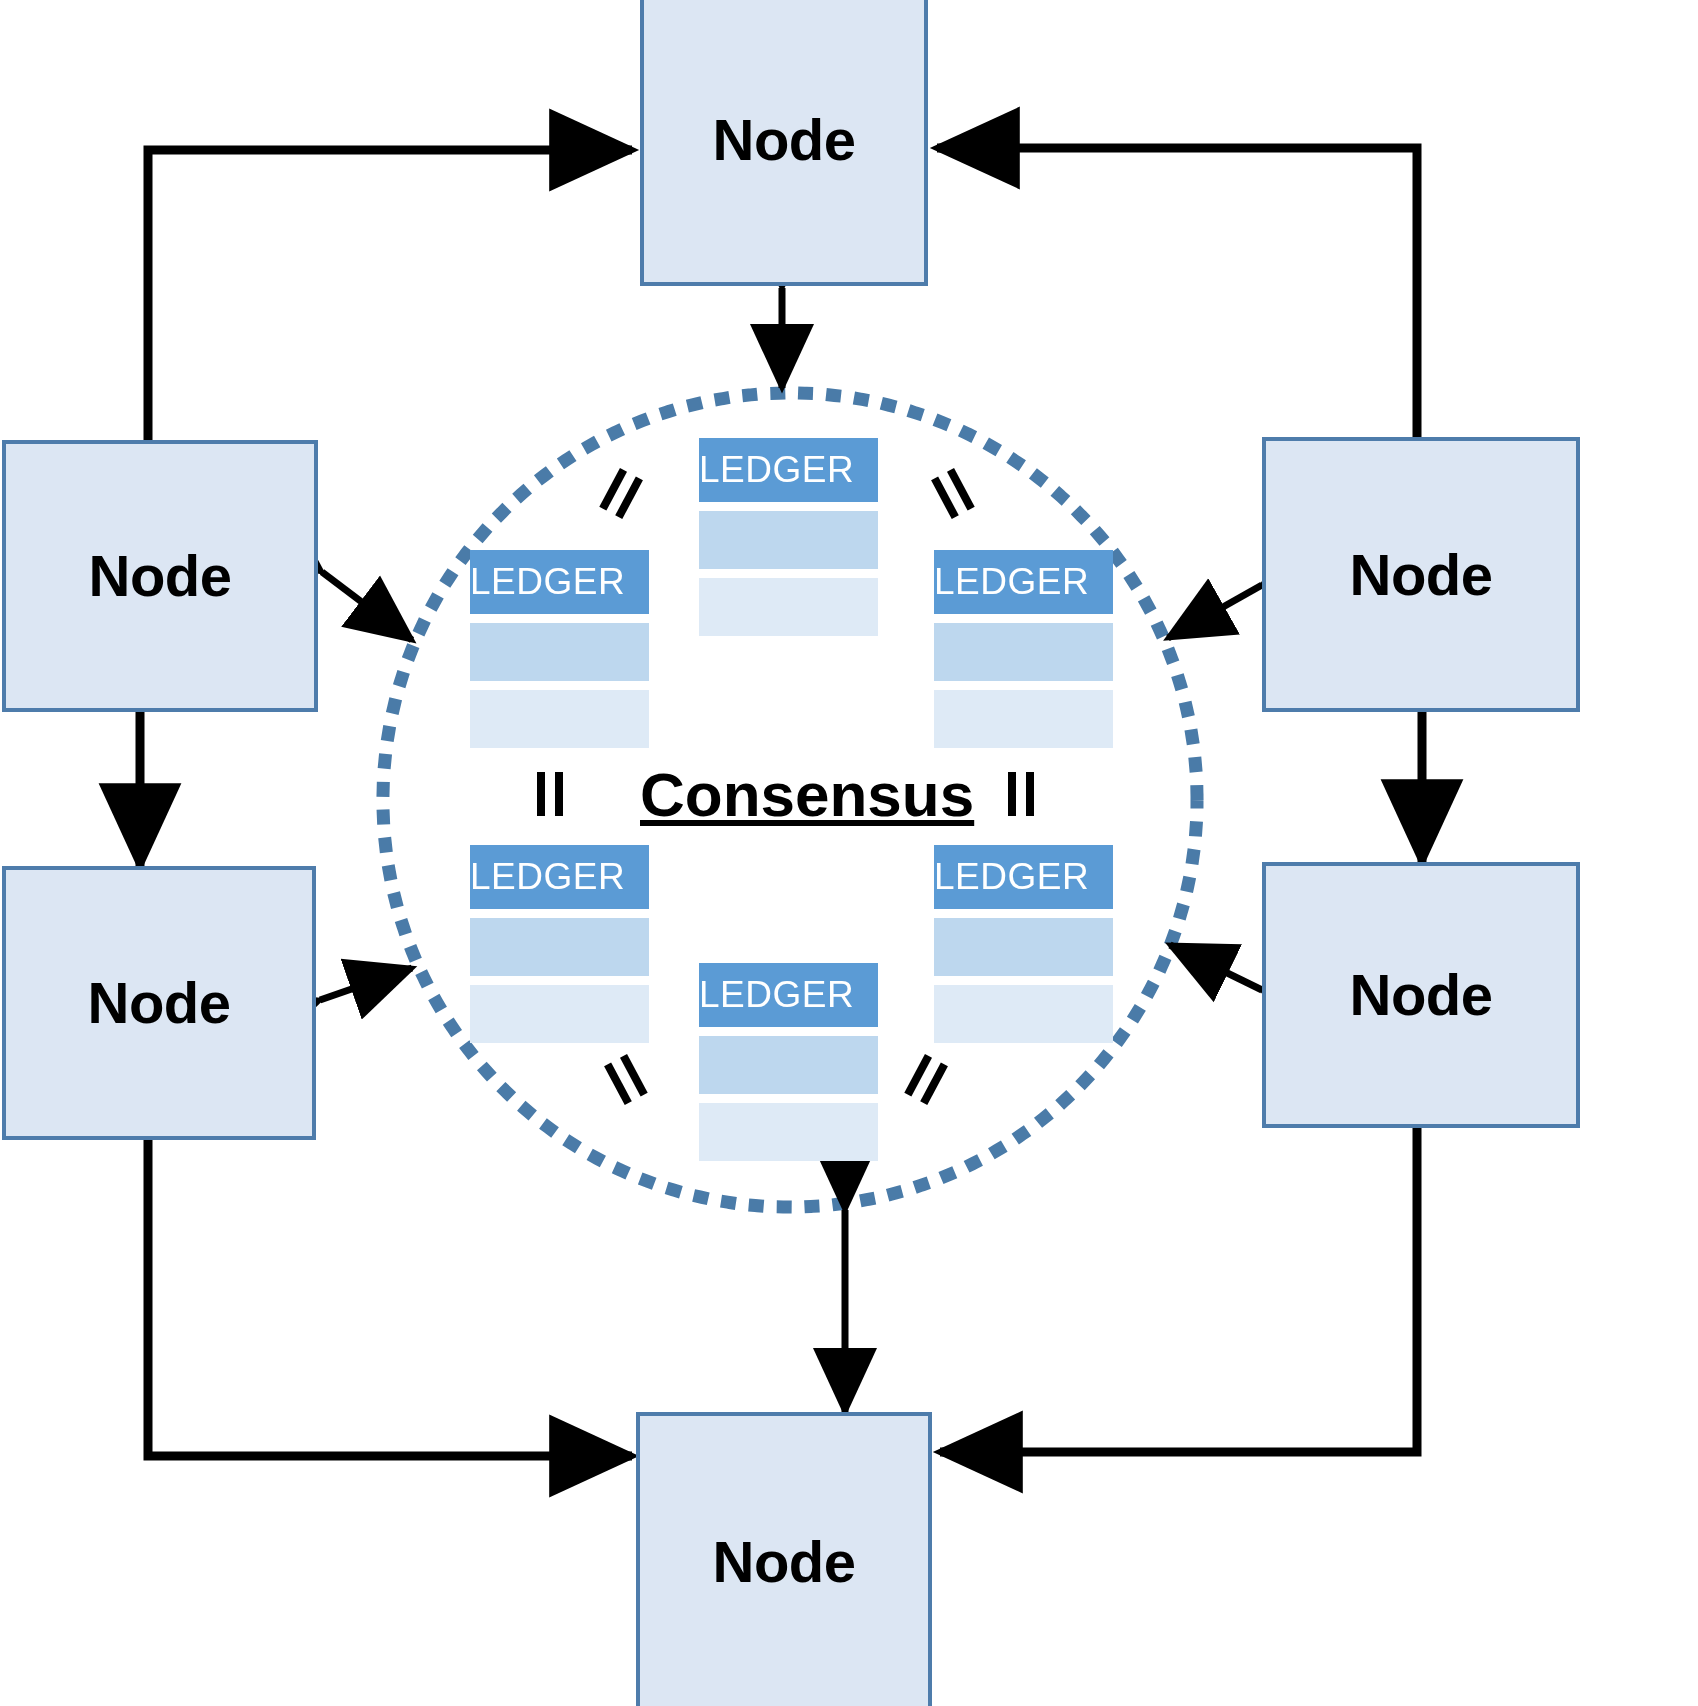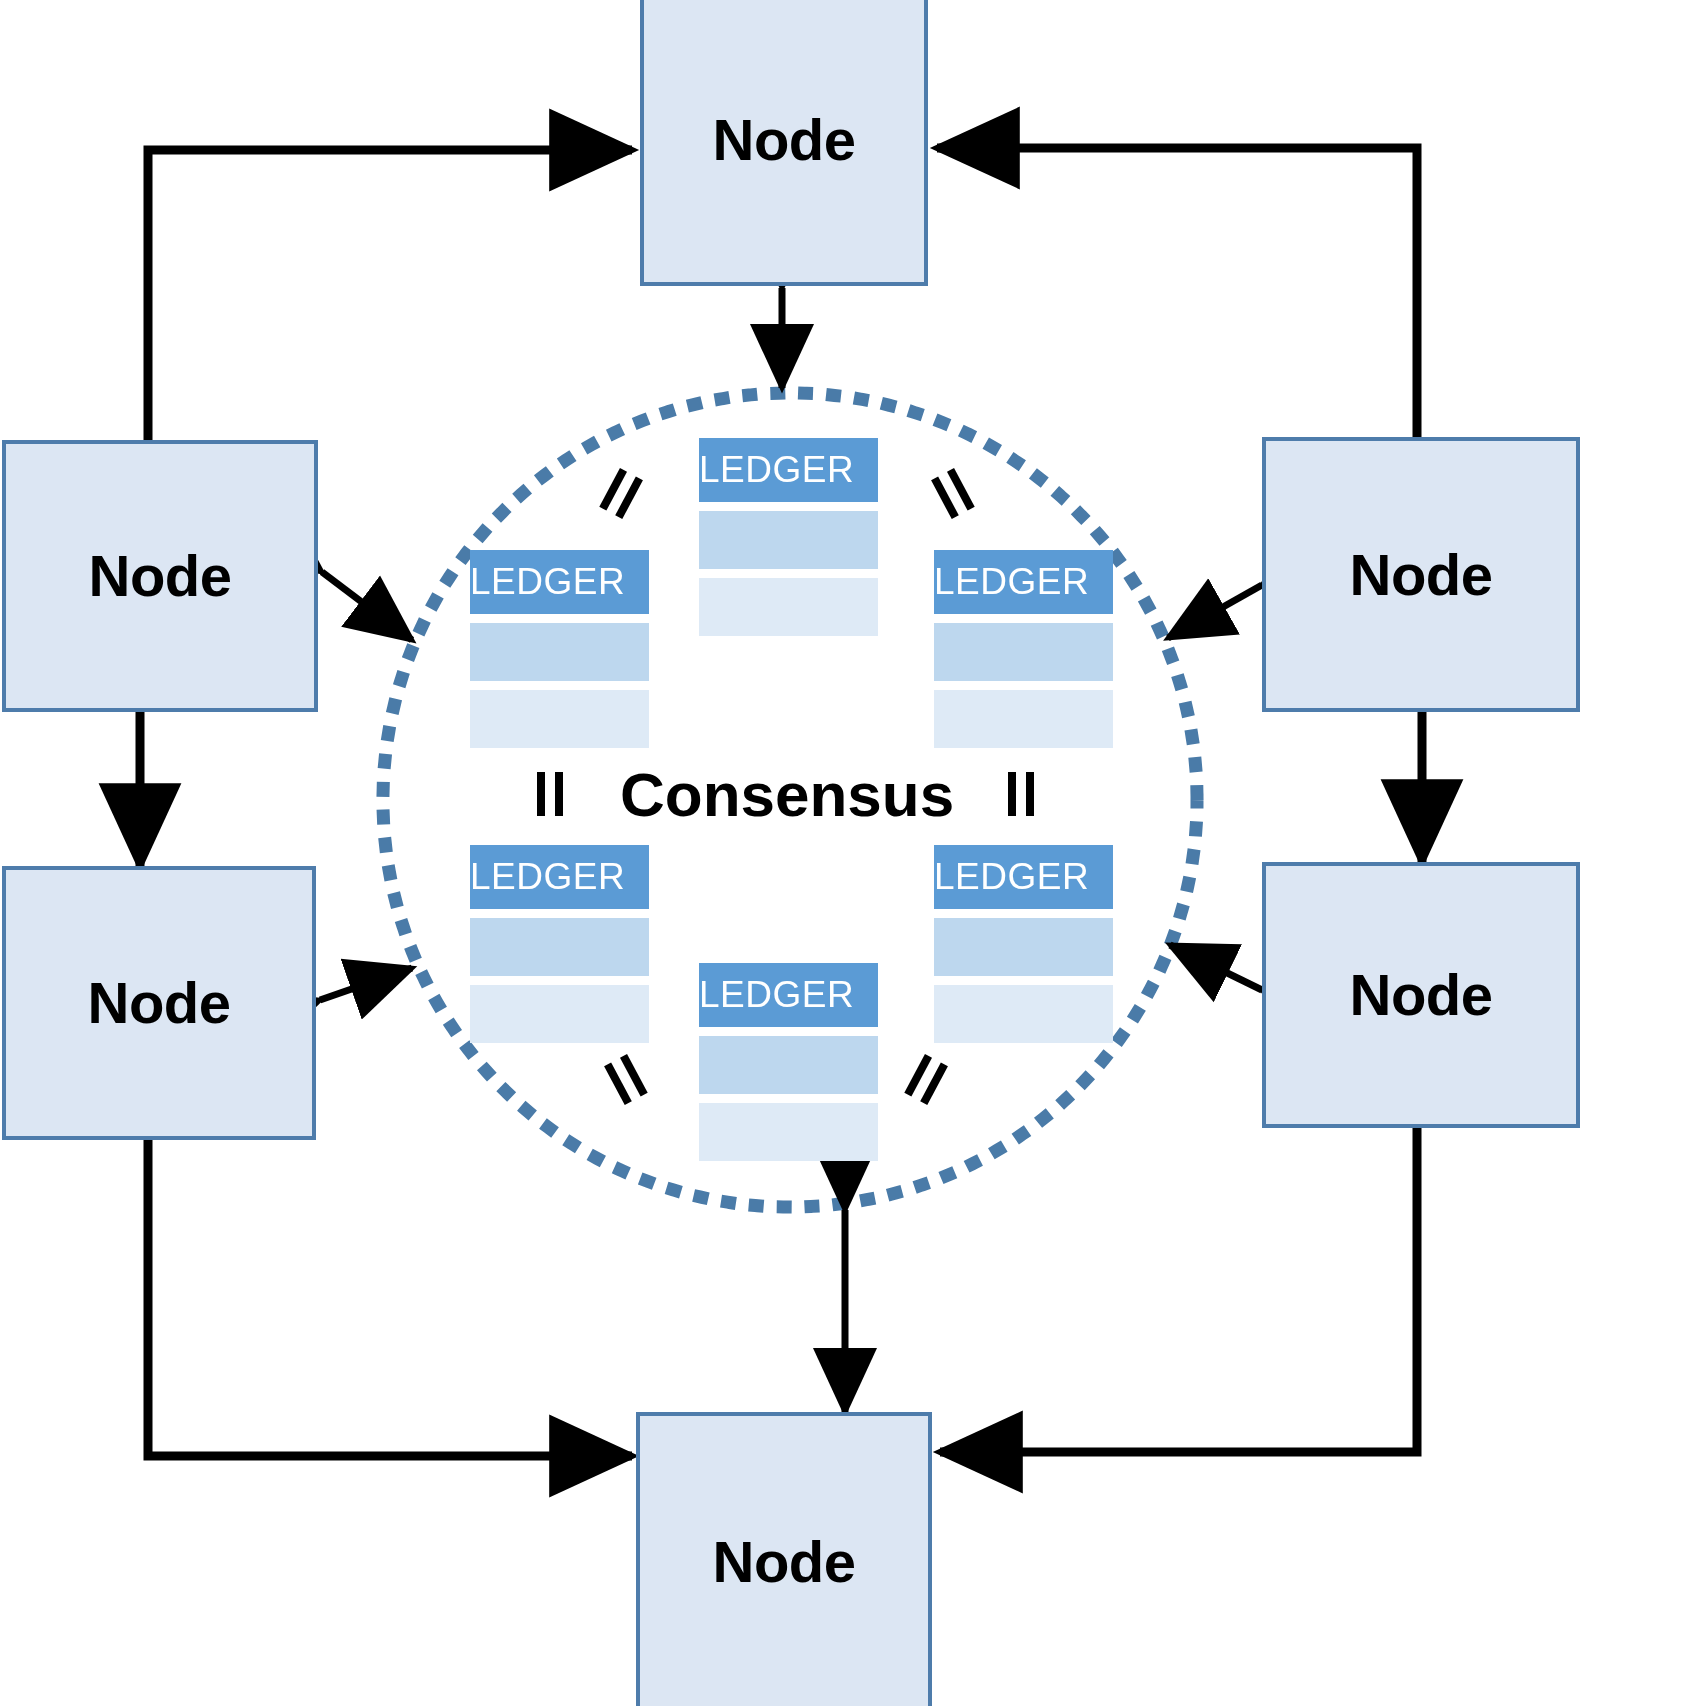--- a/index.html
+++ b/index.html
@@ -197,15 +197,15 @@
 
   <div class="eq rot-l" style="left:603px;top:1060px;">
     <span class="a"></span>
       <span class="b"></span>
   </div>
   <div class="eq rot-r" style="left:905px;top:1060px;">
     <span class="a"></span>
       <span class="b"></span>
   </div>
 
-  <div class="consensus" style="left:620px;top:764px;">Consensus</div>
+  <div class="consensus" style="left:640px;top:764px;text-decoration:underline;">Consensus</div>
 
 </div>
 
 </body></html>

